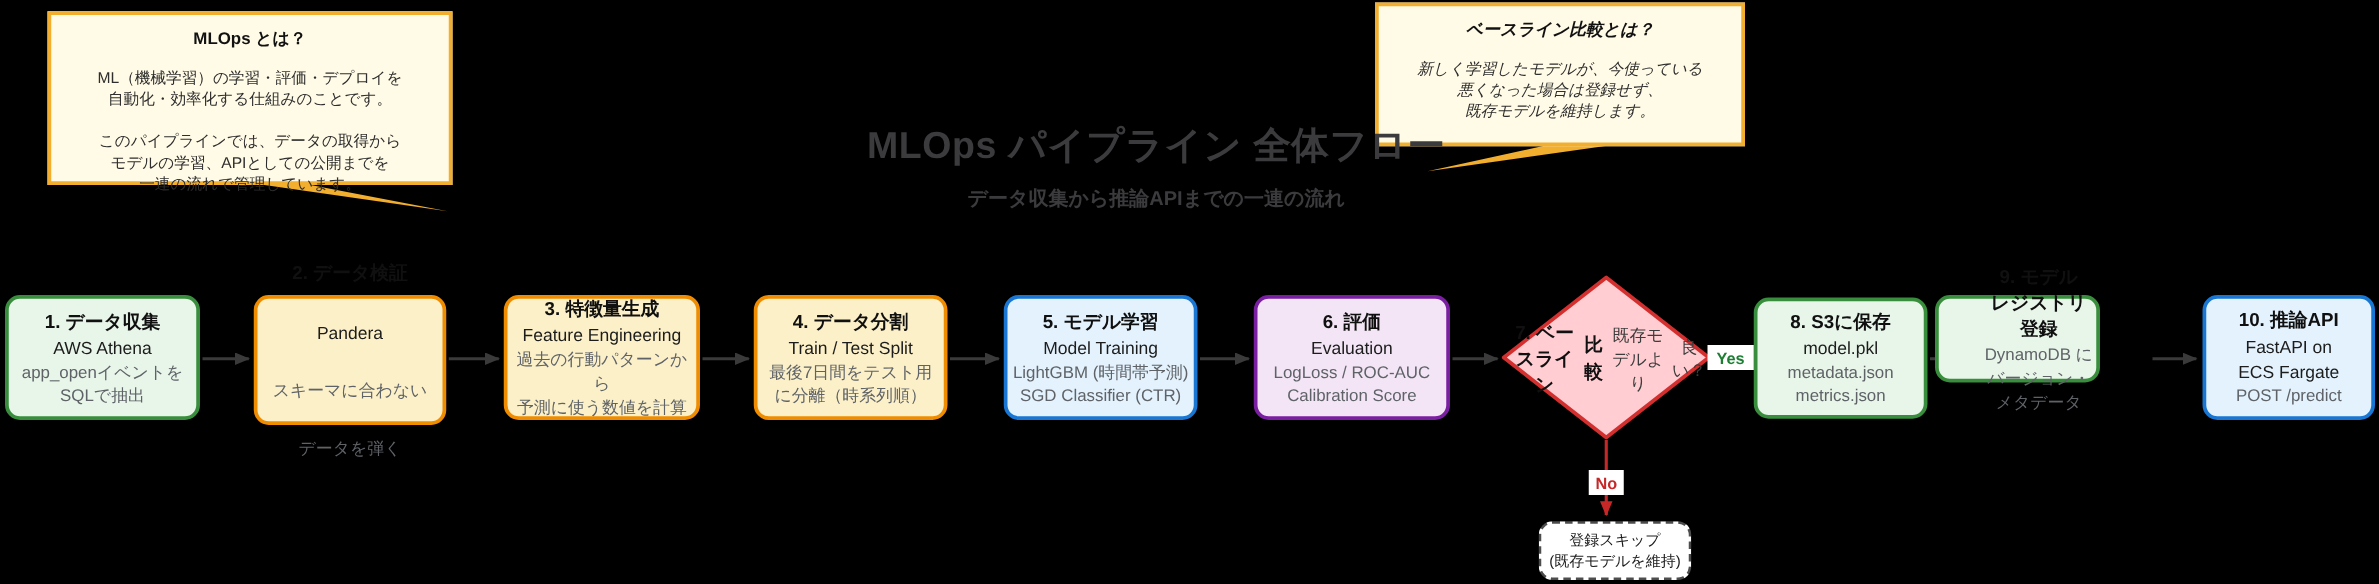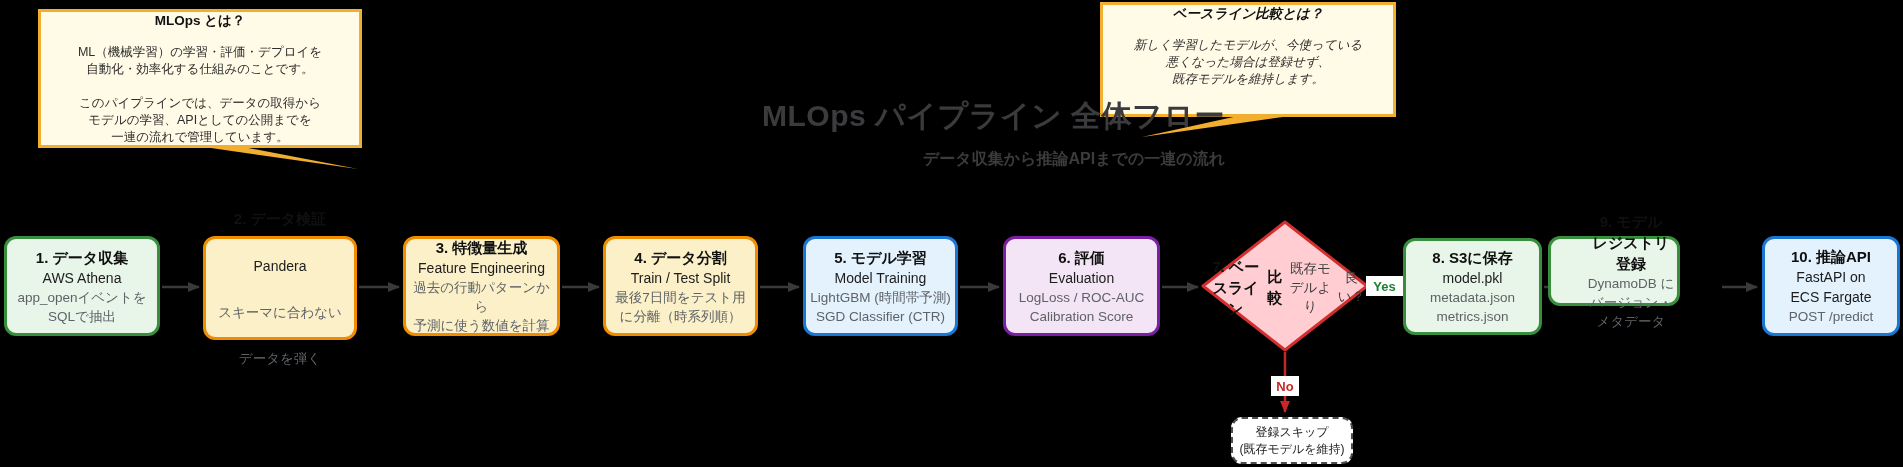--- a/index.html
+++ b/index.html
@@ -1,26 +1,26 @@
 <!DOCTYPE html>
 <html><head>
 <meta charset="utf-8">
 <style>
   html,body{margin:0;padding:0;background:#000;}
   body{font-family:"Liberation Sans","DejaVu Sans",sans-serif;}
   #canvas{position:relative;width:1903px;height:467px;background:#000;overflow:hidden;}
 
   
-  .header{position:absolute;left:625px;top:96px;width:600px;text-align:right;}
+  .header{position:absolute;left:625px;top:96px;width:600px;text-align:center;}
   .main-title{font-size:30px;font-weight:700;color:#3b3b3e;letter-spacing:.5px;}
   .main-sub{margin-top:12px;font-size:16px;font-weight:700;color:#3b3b3e;}
 
   
   .callout{position:absolute;box-sizing:border-box;background:#fffbe6;border:3px solid #f2ae2e;
-           padding:0 8px;text-align:center;color:#2e2e2e;}
+           padding:10px 8px;text-align:center;color:#2e2e2e;}
   .co-title{font-size:13.5px;font-weight:700;color:#111;margin-bottom:14px;}
   .co-line{font-size:12.5px;line-height:17px;min-height:17px;}
 
   
   .node{position:absolute;box-sizing:border-box;border:3px solid;border-radius:12px;
         display:flex;flex-direction:column;align-items:center;justify-content:center;
         text-align:center;padding:4px 2px;}
   .node--green {background:#e8f5e9;border-color:#388e3c;}
   .node--yellow{background:#fcf0c8;border-color:#f08c00;}
   .node--blue  {background:#e3f2fd;border-color:#1976d2;}

